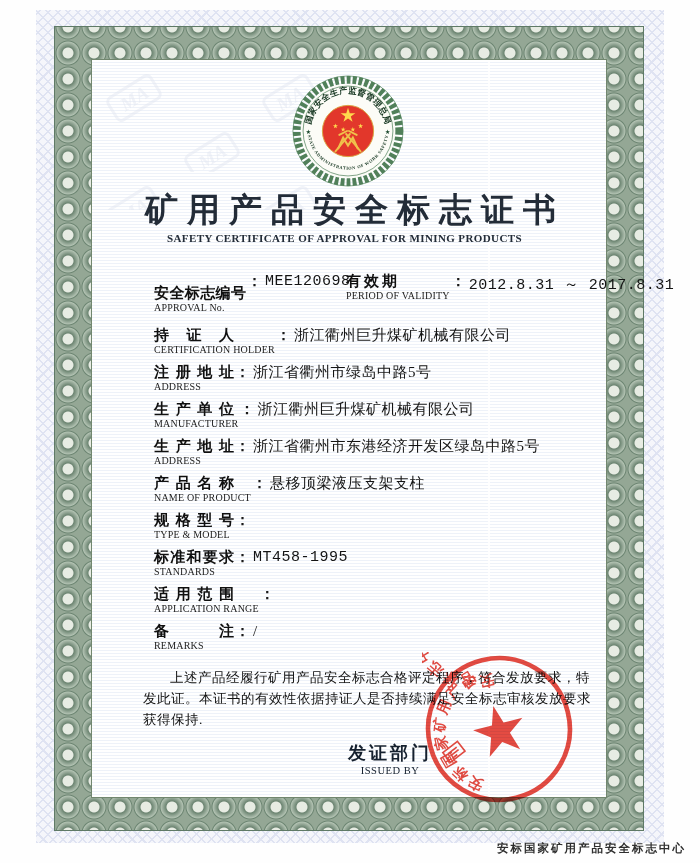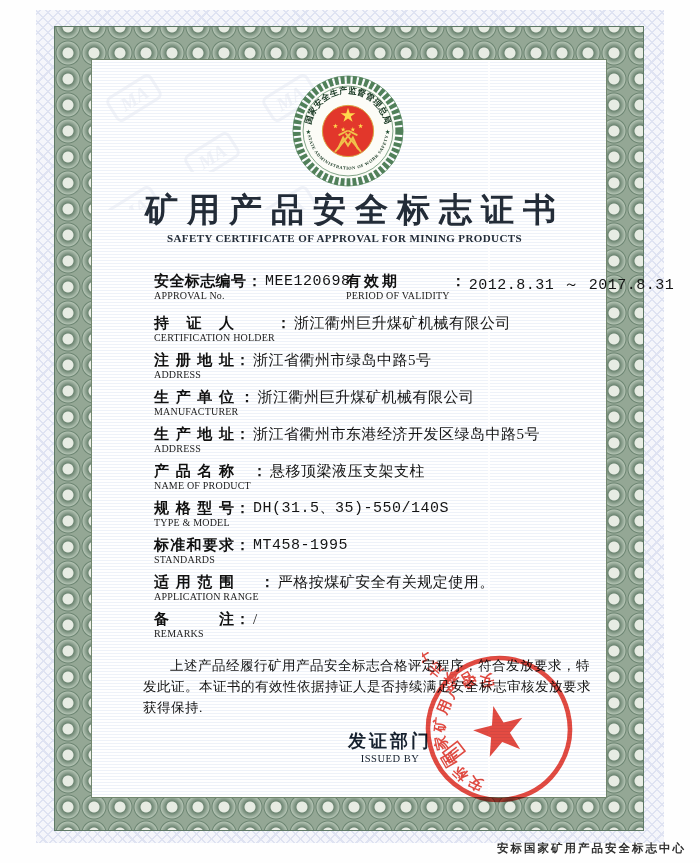--- a/index.html
+++ b/index.html
@@ -48,21 +48,21 @@
   .toprow .grp { display:flex; }
   .grp-left { width:192px; }
   .lblwrap { display:flex; flex-direction:column; }
   .zh-lbl { font-weight:bold; font-size:15px; line-height:19px; color:#101010;
     text-align:justify; text-align-last:justify; }
   .en-lbl { font-size:10px; line-height:10px; letter-spacing:.2px; color:#1c1c1c; white-space:nowrap; }
   .colon { font-weight:bold; font-size:15px; line-height:19px; margin:0 3px 0 1px; }
   .val { font-size:15px; line-height:19px; color:#141414; letter-spacing:.5px; white-space:nowrap; }
   .val-mono { font-family:Liberation Mono, monospace; }
 
-  .w-approval { width:92px; }
+  .w-approval { width:92px;margin-top:12px; }
   .w-validity { width:51px; }
   .w-field { width:80px; }
 
   .frow { display:flex; margin-bottom:7px; min-height:30px; }
   .gap-before { }
 
   .statement { margin:16px 0 0 -11px; width:448px; font-size:13.5px; line-height:1.55;
     text-indent:2em; letter-spacing:.5px; color:#131313; }
 
   .issuer { margin:10px 0 0 176px; width:120px; text-align:center; }
@@ -199,38 +199,36 @@
           </div>
         <span class="colon">：</span>
         <span class="val">悬移顶梁液压支架支柱</span>
       </div>
       <div class="frow">
         <div class="lblwrap">
             <span class="zh-lbl w-field">规格型号</span>
           <span class="en-lbl">TYPE &amp; MODEL</span>
           </div>
         <span class="colon">：</span>
-        <span class="val val-mono">DH(31.5、35)-550/140S</span>
       </div>
 
       <div class="frow gap-before">
         <div class="lblwrap">
             <span class="zh-lbl w-field">标准和要求</span>
           <span class="en-lbl">STANDARDS</span>
           </div>
         <span class="colon">：</span>
         <span class="val val-mono">MT458-1995</span>
       </div>
       <div class="frow">
         <div class="lblwrap">
             <span class="zh-lbl w-field">适用范围</span>
           <span class="en-lbl">APPLICATION RANGE</span>
           </div>
         <span class="colon">：</span>
-        <span class="val">严格按煤矿安全有关规定使用。</span>
       </div>
       <div class="frow">
         <div class="lblwrap">
             <span class="zh-lbl w-field">备注</span>
           <span class="en-lbl">REMARKS</span>
           </div>
         <span class="colon">：</span>
         <span class="val">/</span>
       </div>
 

